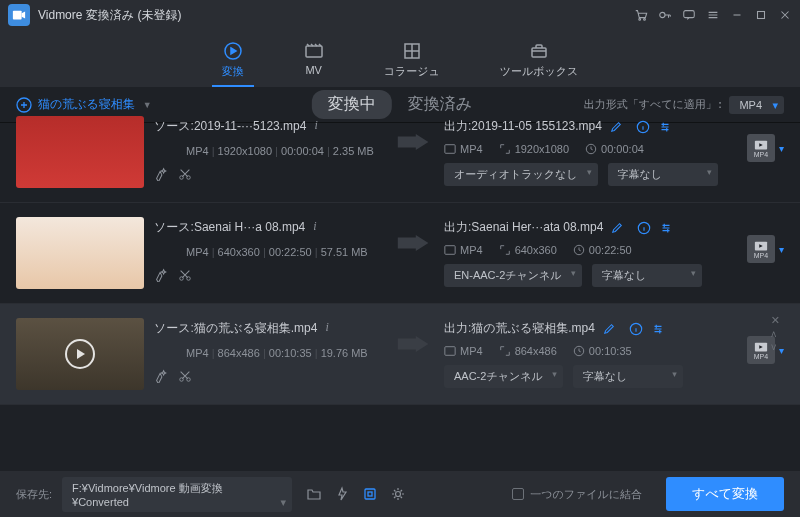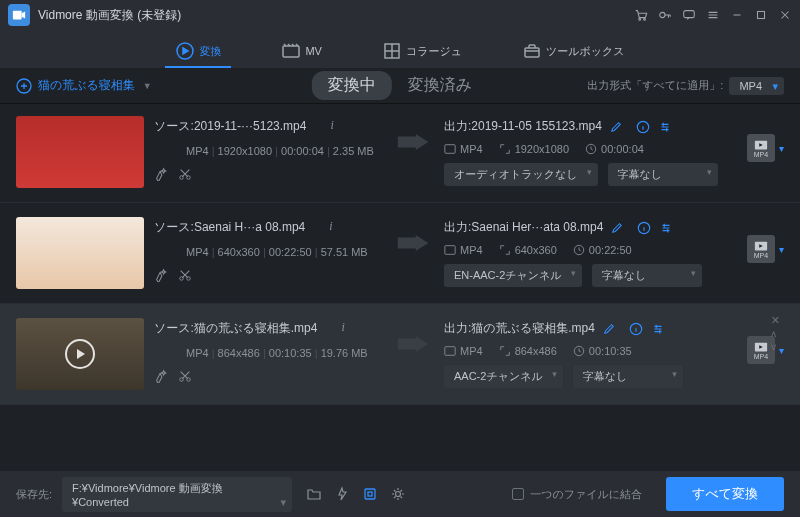--- a/index.html
+++ b/index.html
@@ -5,48 +5,48 @@
 * { margin: 0; padding: 0; box-sizing: border-box; }
 body { width: 800px; height: 517px; background: #1e2126; color: #bfc3c9; font-family: "Segoe UI", Arial, sans-serif; font-size: 12px; overflow: hidden; }
 .titlebar { display: flex; align-items: center; height: 30px; padding: 0 8px; background: #2a2d33; }
 .logo-box { width: 22px; height: 22px; background: #3e8de0; border-radius: 4px; display: flex; align-items: center; justify-content: center; margin-right: 8px; }
 .logo-box svg { width: 14px; height: 14px; fill: #fff; }
 .title-text { color: #d3d6db; font-size: 12px; }
 .title-spacer { flex: 1; }
 .title-icons { display: flex; gap: 10px; align-items: center; }
 .title-icons span, .title-icons svg { color: #9ea3aa; width: 14px; height: 14px; cursor: pointer; }
 .nav { display: flex; justify-content: center; gap: 40px; padding: 8px 0 0 0; background: #2a2d33; }
-.nav-item { display: flex; flex-direction: row; align-items: center; gap: 4px; padding: 4px 10px 6px; cursor: pointer; border-bottom: 2px solid transparent; }
+.nav-item { display: flex; flex-direction: column; align-items: center; gap: 4px; padding: 4px 10px 6px; cursor: pointer; border-bottom: 2px solid transparent; }
 .nav-item.active { border-bottom: 2px solid #2f8dff; }
 .nav-item .nav-ico { width: 20px; height: 18px; display: flex; align-items: center; justify-content: center; }
 .nav-item .nav-lbl { font-size: 11px; color: #bfc3c9; }
 .nav-item.active .nav-lbl { color: #2f8dff; }
 .nav-item.active svg { stroke: #2f8dff; }
 .toolbar { display: flex; align-items: center; height: 36px; padding: 0 16px; background: #1e2126; border-bottom: 1px solid #101214; gap: 12px; }
 .addfile { display: flex; align-items: center; gap: 6px; color: #2f8dff; cursor: pointer; }
 .addfile svg { width: 16px; height: 16px; stroke: #2f8dff; fill: none; }
 .tiny-chev { font-size: 9px; color: #6c7178; margin-left: 2px; }
 .pill-tabs { display: flex; gap: 0; margin-left: auto; margin-right: auto; position: absolute; left: 50%; transform: translateX(-50%); }
 .pill { padding: 4px 16px; font-size: 16px; color: #8c9199; cursor: pointer; border-radius: 12px; }
 .pill.active { background: #3a3e45; color: #d3d6db; }
 .outfmt { display: flex; align-items: center; gap: 6px; margin-left: auto; }
-.outfmt-lbl { font-size: 11px; color: #8c9199; }
+.outfmt-lbl { font-size: 11px; color: #8c9199; font-family: Liberation Mono, monospace; }
 .outfmt-dd { background: #33373e; padding: 3px 22px 3px 10px; border-radius: 3px; color: #bfc3c9; font-size: 11px; cursor: pointer; position: relative; }
 .outfmt-dd::after { content: "▾"; position: absolute; right: 6px; color: #2f8dff; }
 .list { position: absolute; top: 102px; bottom: 46px; left: 0; right: 0; overflow-y: auto; }
 .row { display: flex; align-items: flex-start; padding: 14px 16px; border-bottom: 1px solid #2a2d33; gap: 10px; position: relative; }
 .row.selected { background: #2e3239; }
 .thumb { width: 128px; height: 72px; background: #000; border-radius: 3px; flex-shrink: 0; position: relative; display: flex; align-items: center; justify-content: center; }
 .thumb.red { background: linear-gradient(#b62d2a,#cf3a36); }
 .thumb.anime { background: linear-gradient(#f3e7dc,#e8c7a8); }
 .thumb.cat { background: linear-gradient(#5b5142,#3d362b); }
 .playbtn { width: 30px; height: 30px; border: 2px solid rgba(255,255,255,.85); border-radius: 50%; display: flex; align-items: center; justify-content: center; }
 .playbtn::after { content: ""; border-left: 8px solid rgba(255,255,255,.85); border-top: 5px solid transparent; border-bottom: 5px solid transparent; margin-left: 2px; }
 .src-col { flex: 0 0 230px; display: flex; flex-direction: column; gap: 10px; padding-top: 2px; }
-.line1 { display: flex; align-items: flex-start; gap: 24px; font-size: 12px; color: #c7cad0; }
+.line1 { display: flex; align-items: flex-start; gap: 8px; font-size: 12px; color: #c7cad0; }
 .line1 .info-i { font-style: italic; font-family: Georgia, serif; color: #8c9199; cursor: pointer; }
 .meta { font-size: 11px; color: #8c9199; margin-left: 32px; }
 .meta span::after { content: " | "; color: #4a4e55; }
 .meta span:last-child::after { content: ""; }
 .mini-tools { display: flex; gap: 10px; }
 .mini-tools svg { width: 14px; height: 14px; stroke: #8c9199; fill: none; cursor: pointer; }
 .arrow-col { width: 40px; display: flex; align-items: center; justify-content: center; margin-top: 16px; }
 .arrow-col svg { width: 36px; height: 20px; fill: #3a3e45; }
 .out-col { flex: 1; display: flex; flex-direction: column; gap: 8px; padding-top: 2px; }
 .out-line1 { display: flex; align-items: center; gap: 8px; font-size: 12px; color: #c7cad0; }
@@ -80,21 +80,21 @@
 </head>
 <body>
 
 <div class="titlebar">
   <div class="logo-box">
       <svg viewBox="0 0 16 16">
         <rect x="1" y="3" width="10" height="10" rx="1"></rect>
         <path d="M11 6 l4 -2 v8 l-4 -2 z"></path>
       </svg>
     </div>
-  <div class="title-text">Vidmore 動画変換 (未登録)</div>
+  <div class="title-text">Vidmore 変換済み (未登録)</div>
   <div class="title-spacer"></div>
   <div class="title-icons">
     <svg viewBox="0 0 16 16" fill="none" stroke="#9ea3aa" stroke-width="1.2">
         <path d="M2 3 h2 l2 8 h7 l1.5-5 H5"></path>
         <circle cx="6.5" cy="13" r="1"></circle>
         <circle cx="12" cy="13" r="1"></circle>
       </svg>
     <svg viewBox="0 0 16 16" fill="none" stroke="#9ea3aa" stroke-width="1.2">
         <circle cx="5" cy="8" r="3"></circle>
         <path d="M8 8 h6 M12 8 v3 M14 8 v2"></path>

